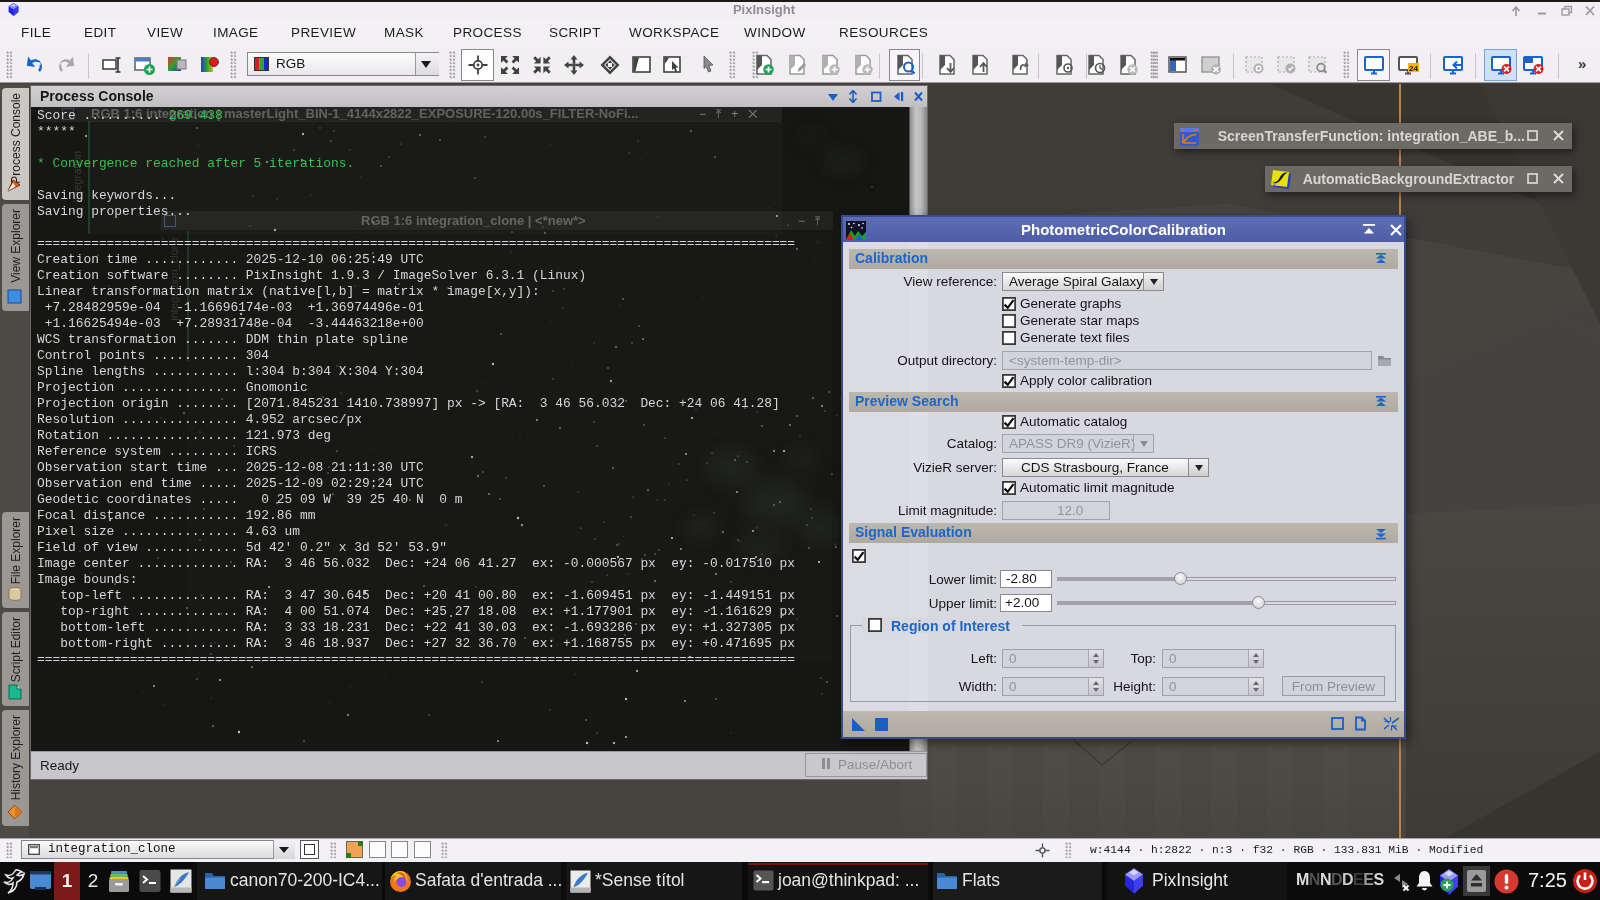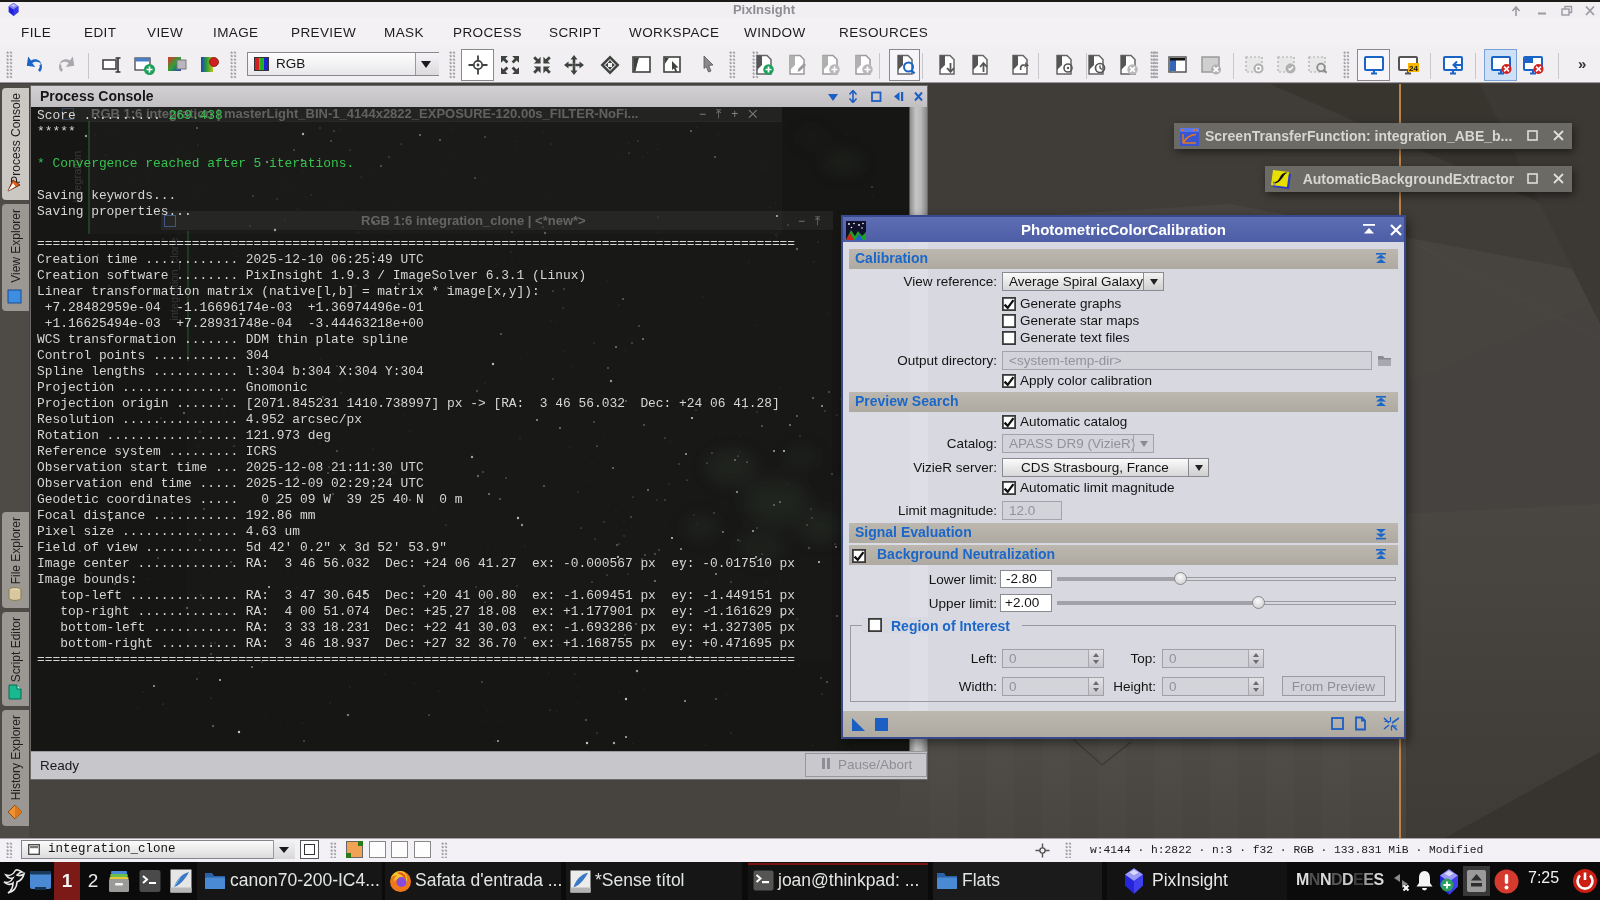--- a/index.html
+++ b/index.html
@@ -1132,21 +1132,21 @@
     <svg class="abs" style="left:1180px;top:128px" width="19" height="18" viewBox="0 0 19 18">
       <rect width="19" height="18" fill="#3a55d0"></rect>
       <rect width="19" height="4" fill="#5a75e8"></rect>
       <circle cx="2.5" cy="2" r="1" fill="#e07820"></circle>
       <circle cx="14" cy="2" r="1" fill="#e07820"></circle>
       <circle cx="17" cy="2" r="1" fill="#e07820"></circle>
       <path d="M3 15 L3 6 M3 15 L16 15" stroke="#e07820" stroke-width="1.5" fill="none"></path>
       <path d="M3 15 C6 9 10 7 16 6.5" stroke="#e07820" stroke-width="1.5" fill="none"></path>
       <path d="M3 15 L8 9" stroke="#e07820" stroke-width="1.2"></path>
     </svg>
-    <div class="abs" style="left:1205px;top:128px;width:320px;text-align:left;font-size:14px;font-weight:bold;color:#d8d6d2;white-space:nowrap;">ScreenTransferFunction: integration_ABE_b...</div>
+    <div class="abs" style="left:1205px;top:128px;width:320px;text-align:right;font-size:14px;font-weight:bold;color:#d8d6d2;white-space:nowrap;">ScreenTransferFunction: integration_ABE_b...</div>
     <svg class="abs" style="left:1527px;top:130px" width="38" height="11" viewBox="0 0 38 11">
       <rect x="1" y="1" width="9" height="9" fill="none" stroke="#e0dedb" stroke-width="1.6"></rect>
       <path d="M27 1 L36 10 M36 1 L27 10" stroke="#e0dedb" stroke-width="1.8"></path>
     </svg>
     <div class="abs" style="left:1265px;top:166px;width:307px;height:26px;background:#6b6a65;box-shadow:2px 3px 8px rgba(0,0,0,0.5);"></div>
     <svg class="abs" style="left:1271px;top:170px" width="20" height="19" viewBox="0 0 20 19">
       <polygon points="4,2 20,4 18,19 2,17" fill="#2838c8"></polygon>
       <polygon points="2,0 18,2 16,17 0,15" fill="#e8e000"></polygon>
       <path d="M2 13.5 C6 14 9.5 11 12 7 C13.5 4.5 15 3 16.5 3 C13.5 1.5 10.5 4 8.8 7.5 C7 11 5 12.8 2 12 Z" fill="#111"></path>
       <path d="M1.5 11 L4.5 14.5 L2.5 15.5 Z" fill="#999"></path>
@@ -1195,27 +1195,20 @@
         <rect x="2" y="1" width="10" height="1.6" fill="#1b67c9"></rect>
       </svg>
     </div>
     <div class="dhdr" style="top:523px">
       <div class="dhtxt">Signal Evaluation</div>
       <svg class="chev" width="14" height="14" viewBox="0 0 14 14">
         <path d="M2 3 L7 7 L12 3 Z M2 7.5 L7 11.5 L12 7.5 Z" fill="#1b67c9"></path>
         <rect x="2" y="11.8" width="10" height="1.6" fill="#1b67c9"></rect>
       </svg>
     </div>
-    <div class="dhdr" style="top:545px">
-      <div class="dhtxt"><span style="margin-left:22px">Background Neutralization</span></div>
-      <svg class="chev" width="14" height="14" viewBox="0 0 14 14">
-        <path d="M2 6.5 L7 2.5 L12 6.5 Z M2 11 L7 7 L12 11 Z" fill="#1b67c9"></path>
-        <rect x="2" y="1" width="10" height="1.6" fill="#1b67c9"></rect>
-      </svg>
-    </div>
     <svg class="abs" style="left:852px;top:549px" width="14" height="14" viewBox="0 0 11 11">
       <rect x="0.7" y="0.7" width="9.6" height="9.6" fill="#fff" stroke="#3a3a3a" stroke-width="1.4"></rect>
       <path d="M2 6 L4.5 8.5 L9 2.5" stroke="#111" stroke-width="1.8" fill="none"></path>
     </svg>
     <div class="dlbl" style="left:860px;top:273px;width:137px;">View reference:</div>
     <div class="combo" style="left:1002px;top:272px;width:160px;"><span style="margin-left:6px">Average Spiral Galaxy</span><div class="carr"></div><div class="tri" style="left:auto;right:5px;"></div></div>
     <svg class="abs" style="left:1002px;top:297px" width="14" height="14" viewBox="0 0 11 11">
       <rect x="0.7" y="0.7" width="9.6" height="9.6" fill="#fff" stroke="#3a3a3a" stroke-width="1.4"></rect>
       <path d="M2 6 L4.5 8.5 L9 2.5" stroke="#111" stroke-width="1.8" fill="none"></path>
     </svg>
@@ -1247,21 +1240,21 @@
     <div class="dlbl" style="left:860px;top:435px;width:137px;">Catalog:</div>
     <div class="combod" style="left:1002px;top:434px;width:150px;"><span style="margin-left:6px">APASS DR9 (VizieR)</span><div class="carrd" style="border-left:1px solid #a3a3ab;"></div><div class="tri trid" style="left:auto;right:5px;"></div></div>
     <div class="dlbl" style="left:860px;top:459px;width:137px;">VizieR server:</div>
     <div class="combo" style="left:1002px;top:458px;width:205px;"><span style="margin-left:18px">CDS Strasbourg, France</span><div class="carr"></div><div class="tri" style="left:auto;right:5px;"></div></div>
     <svg class="abs" style="left:1002px;top:481px" width="14" height="14" viewBox="0 0 11 11">
       <rect x="0.7" y="0.7" width="9.6" height="9.6" fill="#fff" stroke="#3a3a3a" stroke-width="1.4"></rect>
       <path d="M2 6 L4.5 8.5 L9 2.5" stroke="#111" stroke-width="1.8" fill="none"></path>
     </svg>
     <div class="cblbl" style="left:1020px;top:480px;">Automatic limit magnitude</div>
     <div class="dlbl" style="left:860px;top:502px;width:137px;">Limit magnitude:</div>
-    <div class="combod" style="left:1002px;top:501px;width:58px;"><span style="margin-left:6px">12.0</span></div>
+    <div class="combod" style="left:1002px;top:501px;width:58px;padding-left:48px;"><span style="margin-left:6px">12.0</span></div>
     <div class="dlbl" style="left:860px;top:571px;width:137px;">Lower limit:</div>
     <div class="abs" style="left:1000px;top:570px;width:50px;height:16px;border:1px solid #8a8a90;background:#fff;font-size:13.5px;line-height:16px;color:#141414;"><span style="margin-left:5px">-2.80</span></div>
     <div class="abs" style="left:1057px;top:577px;width:339px;height:4px;background:#d8d8dc;border:1px solid #9a9aa0;box-sizing:border-box;"></div>
     <div class="abs" style="left:1057px;top:577px;width:123px;height:4px;background:#a2a2a8;"></div>
     <div class="abs" style="left:1174px;top:572px;width:13px;height:13px;border-radius:50%;background:radial-gradient(circle at 5px 4px,#fafafa,#c8c8cc);border:1px solid #88888e;box-sizing:border-box;"></div>
     <div class="dlbl" style="left:860px;top:595px;width:137px;">Upper limit:</div>
     <div class="abs" style="left:1000px;top:594px;width:50px;height:16px;border:1px solid #8a8a90;background:#fff;font-size:13.5px;line-height:16px;color:#141414;"><span style="margin-left:4px">+2.00</span></div>
     <div class="abs" style="left:1057px;top:601px;width:339px;height:4px;background:#d8d8dc;border:1px solid #9a9aa0;box-sizing:border-box;"></div>
     <div class="abs" style="left:1057px;top:601px;width:201px;height:4px;background:#a2a2a8;"></div>
     <div class="abs" style="left:1252px;top:596px;width:13px;height:13px;border-radius:50%;background:radial-gradient(circle at 5px 4px,#fafafa,#c8c8cc);border:1px solid #88888e;box-sizing:border-box;"></div>
@@ -1438,18 +1431,18 @@
       <rect x="0" y="0" width="27" height="30" fill="#383838"></rect>
       <rect x="4" y="4" width="19" height="22" rx="2" fill="#9a9a9a"></rect>
       <path d="M13.5 8 L19 14.5 L8 14.5 Z" fill="#2e2e2e"></path>
       <rect x="8" y="17" width="11" height="3.5" fill="#2e2e2e"></rect>
     </svg>
     <svg class="abs" style="left:1494px;top:869px" width="25" height="25" viewBox="0 0 25 25">
       <circle cx="12.5" cy="12.5" r="12" fill="#d63a2e"></circle>
       <rect x="10.8" y="5" width="3.4" height="10" rx="1.7" fill="#fff"></rect>
       <circle cx="12.5" cy="18.5" r="2" fill="#fff"></circle>
     </svg>
-    <div class="abs" style="left:1528px;top:869px;font-size:16px;color:#f2f2f2;">7:25</div>
+    <div class="abs" style="left:1528px;top:869px;font-size:20px;color:#f2f2f2;">7:25</div>
     <svg class="abs" style="left:1572px;top:868px" width="26" height="26" viewBox="0 0 26 26">
       <circle cx="13" cy="13" r="12" fill="#cc1f14"></circle>
       <path d="M13 4.5 L13 12" stroke="#fff" stroke-width="2.6"></path>
       <path d="M8 7.5 A 7.5 7.5 0 1 0 18 7.5" stroke="#fff" stroke-width="2.6" fill="none"></path>
     </svg>
   </div>
 </body></html>

